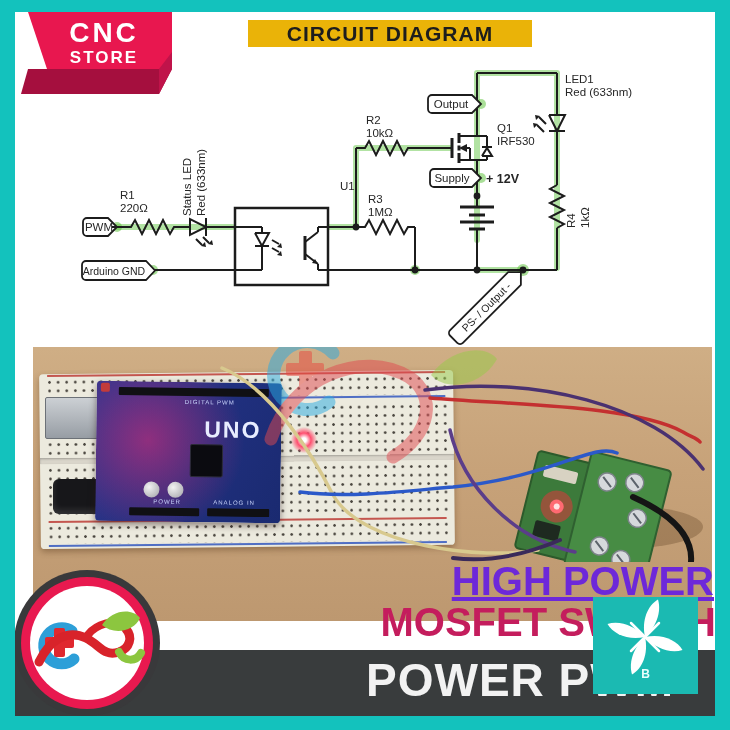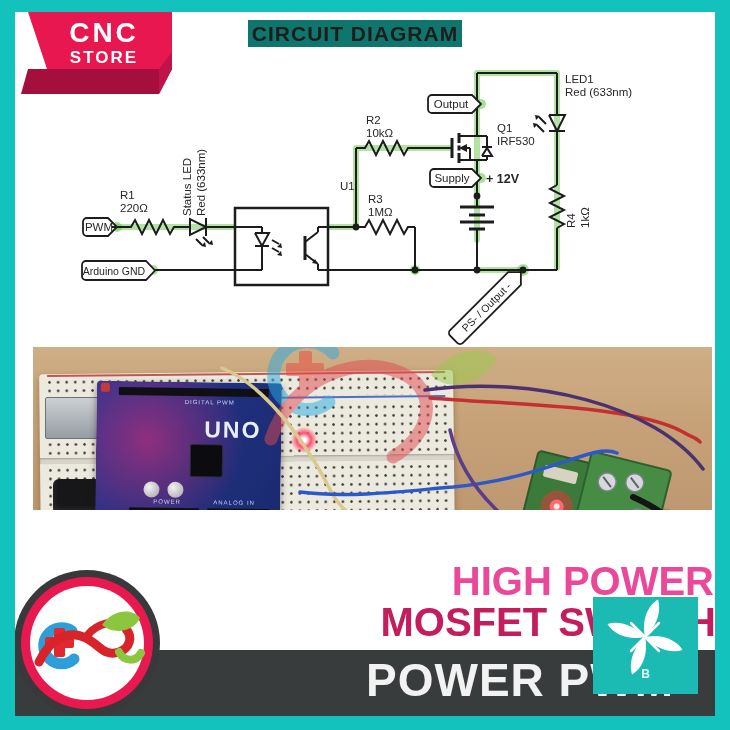--- a/index.html
+++ b/index.html
@@ -6,37 +6,37 @@
   #stage{position:relative;width:730px;height:730px;background:#ffffff;overflow:hidden;
          font-family:"Liberation Sans",sans-serif;}
   
   .frame{position:absolute;background:#13c2bd;z-index:50;}
   #frame-top{left:0;top:0;width:730px;height:12px;}
   #frame-bottom{left:0;top:716px;width:730px;height:14px;}
   #frame-left{left:0;top:0;width:15px;height:730px;}
   #frame-right{left:715px;top:0;width:15px;height:730px;}
 
   
-  #title-bar{position:absolute;left:248px;top:20px;width:214px;height:27px;background:#0f766e;
+  #title-bar{position:absolute;left:248px;top:20px;width:284px;height:27px;background:#eab308;
     display:flex;align-items:center;justify-content:center;font-size:21px;font-weight:bold;
     color:#1d1d1d;letter-spacing:1px;z-index:5;}
 
   
   #circuit{position:absolute;left:0;top:0;width:730px;height:347px;z-index:2;}
   #circuit text{font-family:"Liberation Sans",sans-serif;fill:#262626;font-size:11.5px;}
   .wire{stroke:#1c1c1c;stroke-width:2;fill:none;}
   .wire-thick{stroke:#1c1c1c;stroke-width:3;fill:none;}
   .glow{stroke:#55c032;stroke-width:6;fill:none;opacity:.45;stroke-linecap:round;}
   .glowdot{fill:#55c032;opacity:.5;}
   .flag{fill:#ffffff;stroke:#1c1c1c;stroke-width:1.8;}
   .flagtext{font-size:11px;text-anchor:middle;}
   .dot{fill:#1c1c1c;}
 
   
-  #photo{position:absolute;left:33px;top:347px;width:679px;height:163px;overflow:hidden;
+  #photo{position:absolute;left:33px;top:347px;width:679px;height:274px;overflow:hidden;
     background:linear-gradient(180deg,#cfae85 0%,#c7a279 45%,#bd9870 100%);z-index:3;}
   #breadboard{position:absolute;left:7px;top:25px;width:414px;height:175px;background:#eceade;
     border-radius:4px;transform:rotate(-0.6deg);box-shadow:0 3px 6px rgba(90,60,30,.45);}
   .bb-holes{position:absolute;left:6px;right:6px;
     background-image:radial-gradient(circle,#4a463f 1.1px,rgba(0,0,0,0) 1.5px);
     background-size:8.6px 8.6px;}
   #bb-rail-top{top:4px;height:20px;}
   #bb-main-top{top:32px;height:52px;}
   #bb-main-bottom{top:92px;height:52px;}
   #bb-rail-bottom{top:150px;height:20px;}
@@ -64,21 +64,21 @@
   #barrel{position:absolute;left:20px;top:132px;width:62px;height:35px;background:#17171a;
     border-radius:6px;box-shadow:inset 0 -4px 6px rgba(255,255,255,.12);}
   #led-glow{position:absolute;left:258px;top:80px;width:26px;height:26px;border-radius:50%;
     background:radial-gradient(circle,#ffffff 12%,#ff5070 38%,rgba(255,80,112,0) 72%);
     filter:blur(.4px);}
   #photo-overlay{position:absolute;left:0;top:0;width:679px;height:215px;}
 
   
   #dark-band{position:absolute;left:0px;top:650px;width:730px;height:66px;background:#393c3d;z-index:4;}
   #headline1{position:absolute;top:561px;right:16px;font-size:40px;line-height:1;font-weight:bold;
-    color:#ec4899;z-index:6;}
+    color:#6d28d9;z-index:6;text-decoration:underline;}
   #headline2{position:absolute;top:602px;right:14px;font-size:40px;line-height:1;font-weight:bold;
     color:#c41d5d;z-index:6;}
   #banner-text{position:absolute;left:366px;top:657px;font-size:46px;line-height:1;font-weight:800;
     color:#f2f2f2;letter-spacing:1px;z-index:6;}
   #bandung-pill{position:absolute;left:150px;top:672px;width:164px;height:39px;background:#e6194e;
     border-radius:12px;display:flex;align-items:center;justify-content:center;color:#fff;
     font-size:23px;font-weight:bold;letter-spacing:1px;z-index:8;}
   #store-logo{position:absolute;left:12px;top:565px;width:152px;height:151px;z-index:9;}
   #teal-square{position:absolute;left:593px;top:597px;width:105px;height:97px;background:#1bbab2;
     z-index:10;}

